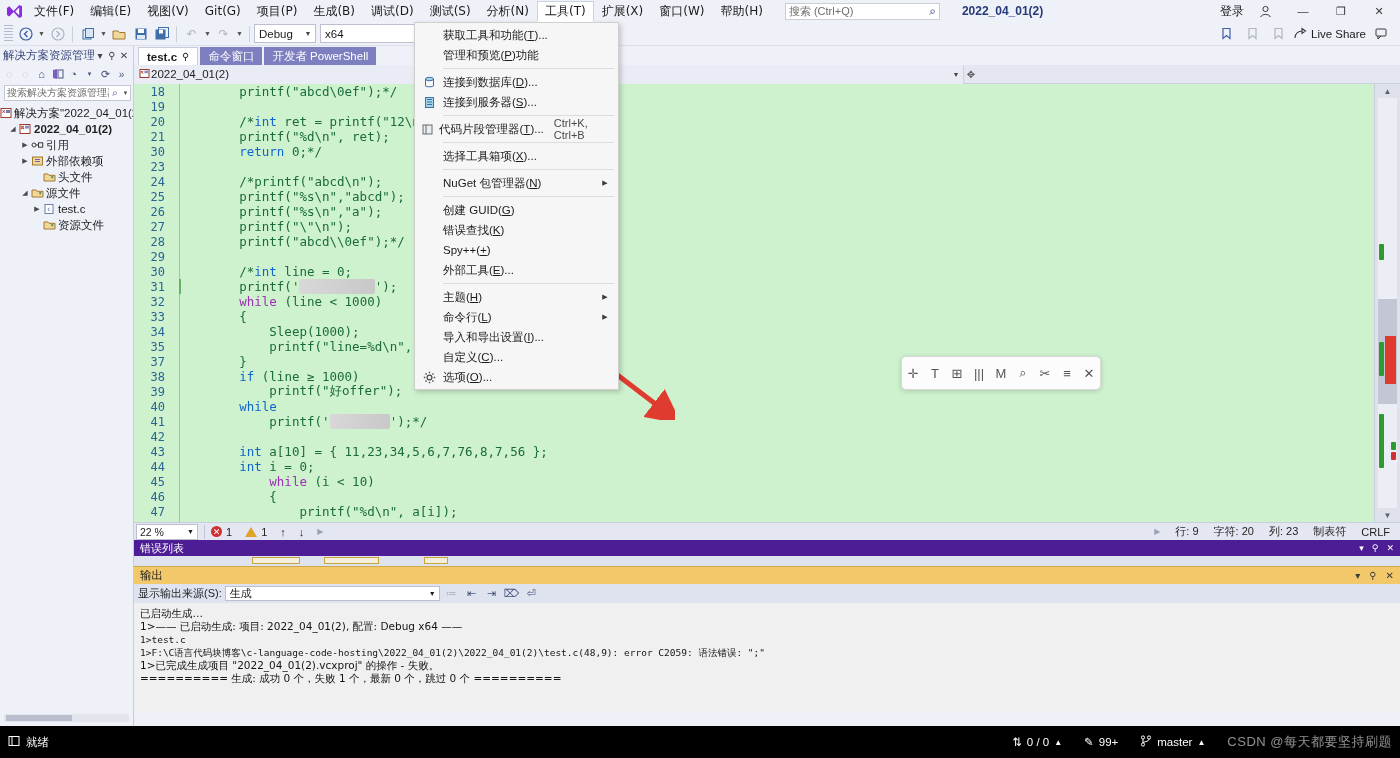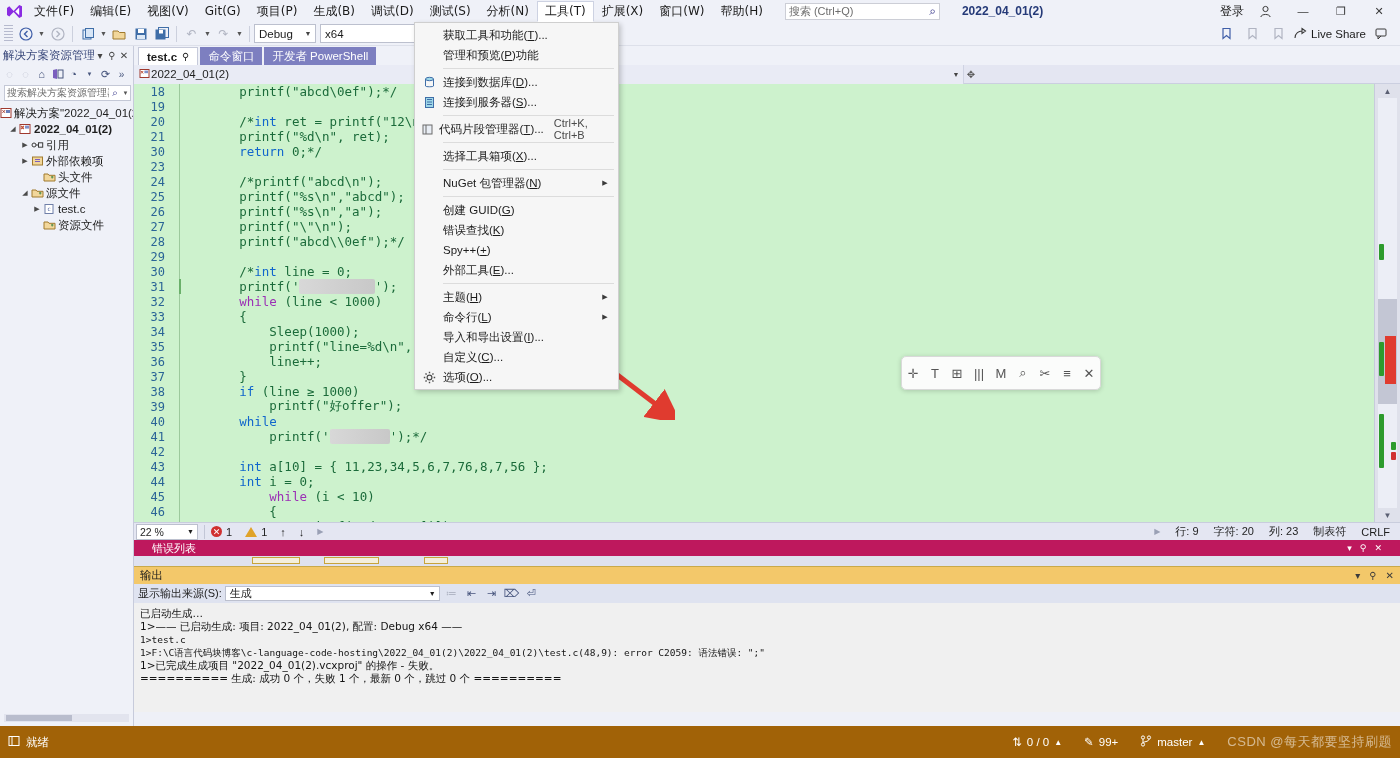--- a/index.html
+++ b/index.html
@@ -130,40 +130,40 @@
   .estatus { height:18px; background:#e4e6f2; display:flex; align-items:center; border-top:1px solid #c9cddd; font-size:11px;}
   .zoom { width:62px; height:16px; margin-left:2px; background:#fff; border:1px solid #bcc0ce; display:flex; align-items:center; padding-left:3px; font-size:10.5px;}
   .zoom .arrow { margin-left:auto; width:13px; text-align:center; font-size:7px; }
   .es-sep { width:1px; height:14px; background:#c2c6d6; margin:0 6px; }
   .es-item { display:flex; align-items:center; gap:4px; margin-right:13px; }
   .err-dot { width:11px;height:11px;border-radius:50%;background:#d03030;color:#fff;font-size:9px;display:flex;align-items:center;justify-content:center;}
   .warn-tri { width:0;height:0;border-left:6px solid transparent;border-right:6px solid transparent;border-bottom:10px solid #e0a32a;}
   .es-right { margin-left:auto; display:flex; align-items:center; gap:15px; padding-right:10px; font-size:11px;}
 
   
-  .errlist-head { height:16px; background:#be185d; color:#fff; display:flex; align-items:center; padding:0 18px; font-size:11px;}
+  .errlist-head { height:16px; background:#4c1d95; color:#fff; display:flex; align-items:center; padding:0 6px; font-size:11px;}
   .errlist-head .ic { margin-left:auto; display:flex; gap:8px; font-size:9px;}
   .errlist-strip { height:10px; background:#dfe2ef; position:relative; }
   .errlist-strip .bx { position:absolute; top:1px; height:7px; border:1px solid #c8a43a; background:#f4efdc; }
 
   .outpanel { height:160px; background:#f0f0f0; display:flex; flex-direction:column; border-top:1px solid #c9a94a;}
   .out-head { height:17px; background:#f3c86a; display:flex; align-items:center; padding:0 6px; font-size:11.5px; color:#1b1b1b;}
   .out-head .ic { margin-left:auto; display:flex; gap:9px; font-size:10px; color:#3b3b3b;}
   .out-toolbar { height:19px; background:#dfe3f0; display:flex; align-items:center; padding-left:4px; gap:3px; font-size:11px;}
   .out-combo { width:215px; height:15px; background:#fff; border:1px solid #bcc0ce; display:flex; align-items:center; padding-left:4px; font-size:11px; }
   .out-combo .arrow { margin-left:auto; width:13px; text-align:center; font-size:7px; }
   .out-tb-i { width:17px; height:17px; display:flex; align-items:center; justify-content:center; color:#47557d; font-size:11px;}
   .out-tb-i.dis { color:#b2b7c6; }
   .out-body { flex:1; background:#f0f0f0; padding:4px 6px; overflow:hidden;
               font-family:"DejaVu Sans","Liberation Sans",sans-serif; font-size:10.5px; line-height:13px; color:#141414;}
   .out-body .mono { font-family:"DejaVu Sans Mono","Liberation Mono",monospace; font-size:9.5px; }
   .out-bottom { height:14px; background:#eef0f7; }
 
   
-  .statusbar { height:24px; background:#a16207; color:#fff; display:flex; align-items:center;
+  .statusbar { height:24px; background:#000000; color:#fff; display:flex; align-items:center;
                padding:16px 8px; font-size:11.5px; flex:none; }
   .sb-left { display:flex; align-items:center; gap:6px; }
   .sb-right { margin-left:auto; display:flex; align-items:center; gap:22px; }
   .sb-cell { display:flex; align-items:center; gap:5px; }
   .watermark { color:rgba(255,255,255,0.55); font-size:13px; letter-spacing:0.5px; position:relative;}
 
   
   .dropdown {
     position:absolute; left:414px; top:22px; width:205px; background:#f6f6f6;
     border:1px solid #cfcfcf; box-shadow:2px 2px 5px rgba(0,0,0,.2); z-index:50;
@@ -581,25 +581,20 @@
               </div>
               <div class="codeline">
                 <span class="lnum">34</span>
                 <span class="gut"></span>
                 <span class="code">&nbsp;&nbsp;&nbsp;&nbsp;&nbsp;&nbsp;&nbsp;&nbsp;&nbsp;&nbsp;&nbsp;&nbsp;Sleep(1000);</span>
               </div>
               <div class="codeline">
                 <span class="lnum">35</span>
                 <span class="gut"></span>
                 <span class="code">&nbsp;&nbsp;&nbsp;&nbsp;&nbsp;&nbsp;&nbsp;&nbsp;&nbsp;&nbsp;&nbsp;&nbsp;printf("line=%d\n", line);</span>
-              </div>
-              <div class="codeline">
-                <span class="lnum">36</span>
-                <span class="gut"></span>
-                <span class="code">&nbsp;&nbsp;&nbsp;&nbsp;&nbsp;&nbsp;&nbsp;&nbsp;&nbsp;&nbsp;&nbsp;&nbsp;line++;</span>
               </div>
               <div class="codeline">
                 <span class="lnum">37</span>
                 <span class="gut"></span>
                 <span class="code">&nbsp;&nbsp;&nbsp;&nbsp;&nbsp;&nbsp;&nbsp;&nbsp;}</span>
               </div>
               <div class="codeline">
                 <span class="lnum">38</span>
                 <span class="gut"></span>
                 <span class="code">&nbsp;&nbsp;&nbsp;&nbsp;&nbsp;&nbsp;&nbsp;&nbsp;<span class="k">if</span> (line ≥ 1000)</span>

